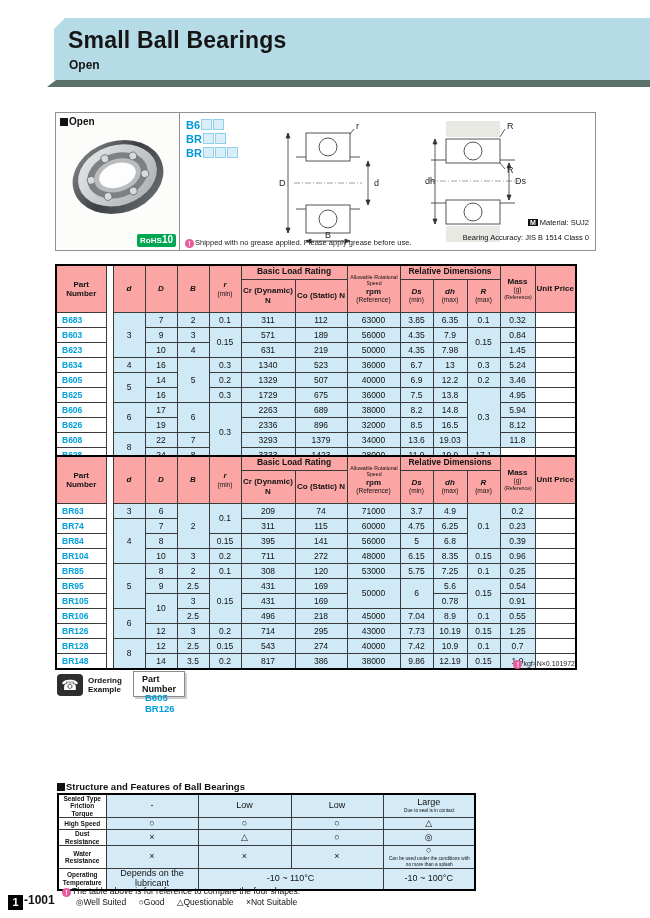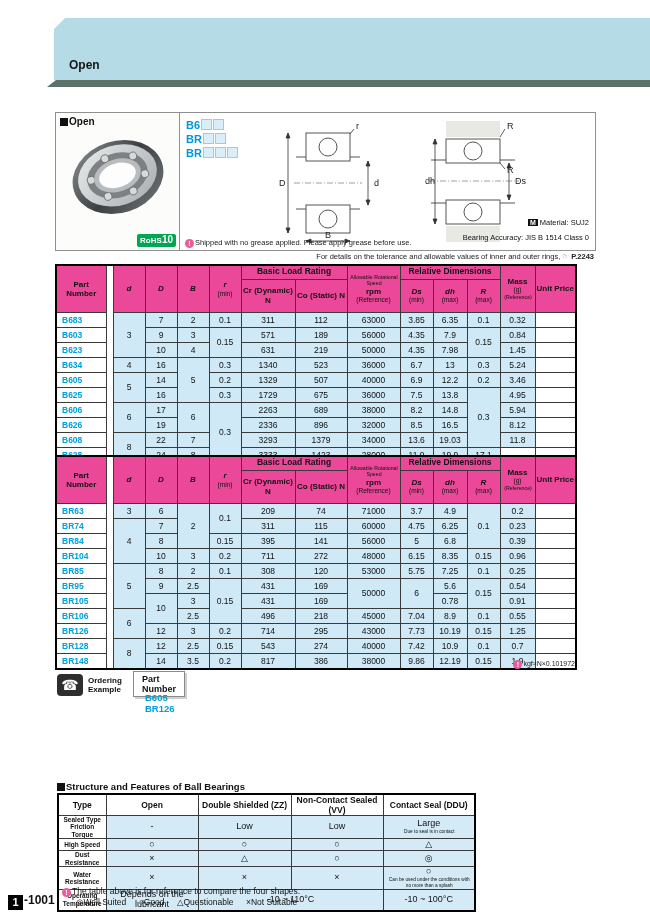--- a/index.html
+++ b/index.html
@@ -36,21 +36,21 @@
 
   .draw{position:absolute;}
   .draw text{font-size:9px;fill:#222;font-family:"Liberation Sans",sans-serif;}
   .tol-note{position:absolute;left:55px;top:252px;width:539px;text-align:right;font-size:7.5px;color:#222;}
   .tol-ref{font-weight:bold;}
 
   
   .spec-wrap{position:absolute;left:55px;}
   table.spec{border-collapse:collapse;table-layout:fixed;border:2px solid #000;}
   .spec th,.spec td{border:1px solid #3a3a3a;text-align:center;padding:0;overflow:hidden;}
-  .spec thead th{background:#ec4899;font-size:8px;line-height:1.15;font-weight:bold;}
+  .spec thead th{background:#fca5a5;font-size:8px;line-height:1.15;font-weight:bold;}
   .spec thead th.group{font-size:8.5px;}
   .spec tbody td{background:#cfe9f6;font-size:8.5px;height:14px;line-height:14px;}
   .spec td.part{background:#fff;color:#00a0dc;font-weight:bold;text-align:left;padding-left:5px;cursor:pointer;}
   .spec td.gap,.spec th.gap{background:#fff;border-top:none;border-bottom:none;}
   .spec td.price{background:#fff;}
   .hsm{display:block;font-size:5.5px;font-weight:normal;transform:scale(.95);}
   .hmain{display:block;font-size:8px;font-weight:bold;}
   .hsub{display:block;font-size:6.5px;font-weight:normal;}
   .kgf-note{position:absolute;left:55px;top:660px;width:520px;text-align:right;font-size:7px;color:#222;}
 
@@ -80,20 +80,21 @@
   .pagenum{position:absolute;left:8px;top:893px;font-size:12px;font-weight:bold;}
   .pn-box{display:inline-block;width:15px;height:15px;background:#000;color:#fff;text-align:center;
           line-height:15px;font-size:11px;vertical-align:-2px;margin-right:1px;}
 </style>
 </head>
 <body>
 
 <div id="page">
 
   <div class="banner">
+    <div class="banner-title">Small Ball Bearings</div>
     <div class="banner-sub">Open</div>
   </div>
   <div class="banner-strip"></div>
 
   <div class="diagram-box">
     <div class="photo-cell">
       <div class="open-label">
         <span class="blacksq"></span><span>Open</span>
       </div>
       <svg class="bearing-photo" width="112" height="96" viewBox="0 0 130 112">
@@ -188,25 +189,20 @@
 
     <div class="grease-note">
       <span class="note-ico">!</span><span>Shipped with no grease applied. Please apply grease before use.</span>
     </div>
     <div class="mat-note">
       <span class="m-ico">M</span><span>Material: SUJ2</span>
     </div>
     <div class="acc-note">Bearing Accuracy:  JIS B 1514  Class 0</div>
   </div>
 
-  <div class="tol-note">
-    <span>For details on the tolerance and allowable values of inner and outer rings,</span>
-    <span>☞</span>
-    <span class="tol-ref">P.2243</span>
-  </div>
 
   <div class="spec-wrap" style="top:264px;">
     <table class="spec" id="table1">
         <colgroup>
           <col style="width:50px">
           <col style="width:7px">
           <col style="width:32px">
           <col style="width:32px">
           <col style="width:32px">
           <col style="width:32px">
@@ -611,27 +607,20 @@
   <div class="feat-wrap">
     <table class="feat" id="feat-table">
         <colgroup>
           <col style="width:48px">
           <col style="width:92px">
           <col style="width:93px">
           <col style="width:92px">
           <col style="width:92px">
         </colgroup>
         <tbody>
-          <tr class="fh" style="height:13px">
-            <th>Type</th>
-            <th>Open</th>
-            <th>Double Shielded (ZZ)</th>
-            <th>Non-Contact Sealed (VV)</th>
-            <th>Contact Seal (DDU)</th>
-          </tr>
           <tr style="height:20px">
             <th class="flabel">Sealed Type
 Friction Torque</th>
             <td>-</td>
             <td>Low</td>
             <td>Low</td>
             <td>Large<span class="fsub">Due to seal is in contact</span></td>
           </tr>
           <tr style="height:12px">
             <th class="flabel">High Speed</th>

